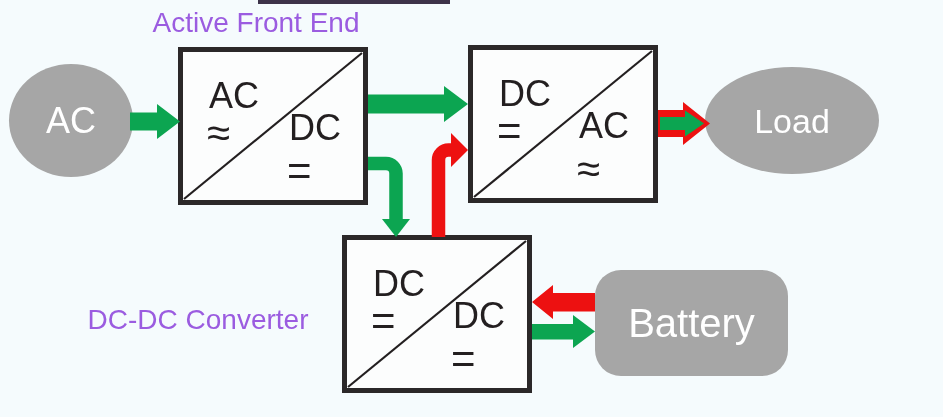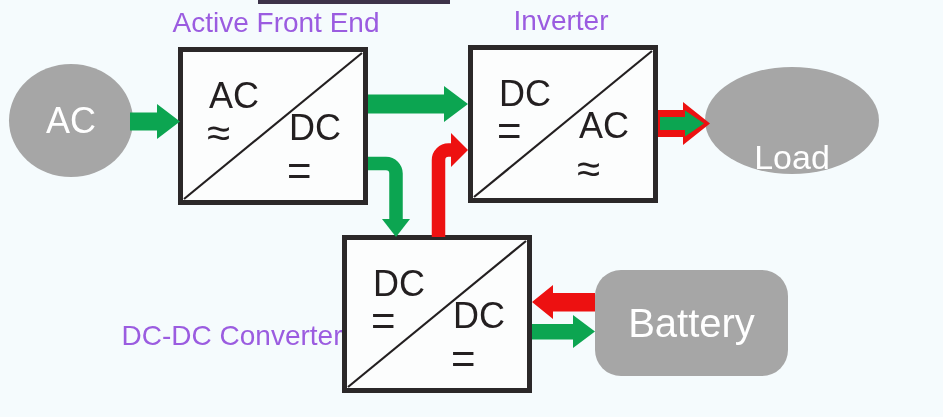--- a/index.html
+++ b/index.html
@@ -15,23 +15,23 @@
 
   
   .title {
     position: absolute;
     color: var(--purple);
     font-size: 28px;
     line-height: 1;
     white-space: nowrap;
     transform: translateX(-50%);
   }
-  .afe-title      { left: 276px; top: 9px; }
+  .afe-title      { left: 256px; top: 9px; }
   .inverter-title { left: 561px; top: 7px; }
-  .dcdc-title     { left: 232px; top: 306px; margin-top: 16px; }
+  .dcdc-title     { left: 198px; top: 306px; }
 
   
   .conv-box {
     position: absolute;
     width: 180px;  
     height: 148px;
     background: var(--boxfill);
     border: 5px solid var(--border);
   }
   .afe-box      { left: 178px; top: 47px; }
@@ -70,21 +70,20 @@
     left: 9px; top: 64px;
     width: 124px; height: 113px;
     border-radius: 50%;
     font-size: 36px;
   }
   .load-node {
     left: 705px; top: 67px;
     width: 174px; height: 107px;
     border-radius: 50%;
     font-size: 34px;
-    align-items: flex-end;
   }
   .battery-node {
     left: 595px; top: 270px;
     width: 193px; height: 106px;
     border-radius: 26px;
     font-size: 40px;
   }
 
   
   .arrows {
@@ -107,21 +106,20 @@
   }
 </style>
 </head>
 <body>
 
 <div class="canvas">
 
   <div class="top-strip"></div>
 
   <div class="title afe-title">Active Front End</div>
-  <div class="title inverter-title">Inverter</div>
   <div class="title dcdc-title">DC-DC Converter</div>
 
   <div class="node src-node">
     <span>AC</span>
   </div>
 
   <div class="conv-box afe-box">
     <svg class="diag" viewBox="0 0 180 148" preserveAspectRatio="none">
       <line x1="1" y1="147" x2="179" y2="1" stroke="var(--ink)" stroke-width="2.2"></line>
     </svg>

